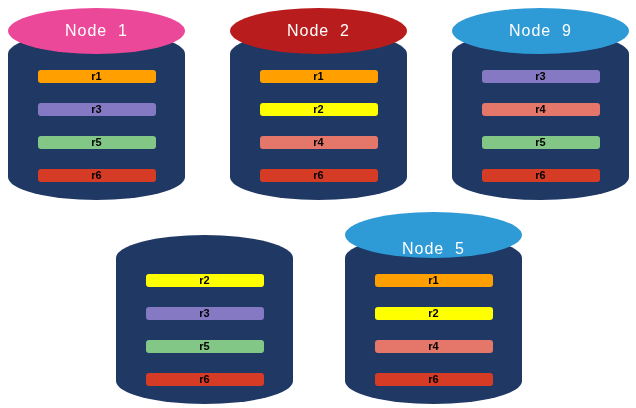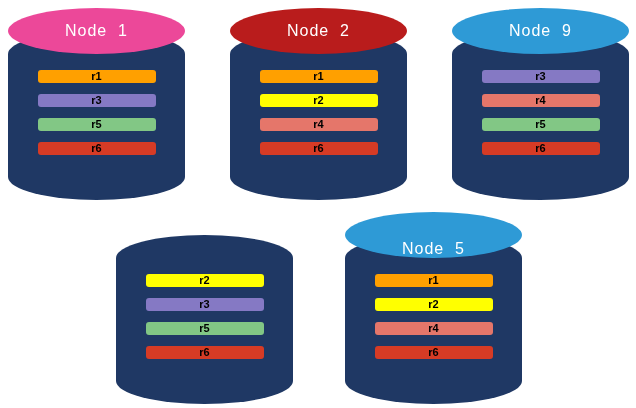--- a/index.html
+++ b/index.html
@@ -46,21 +46,21 @@
     white-space: pre;
   }
   .bars {
     position: absolute;
     left: 50%;
     transform: translateX(-50%);
     top: 62px;
     width: 118px;
     display: flex;
     flex-direction: column;
-    gap: 11px;
+    gap: 20px;
   }
   .bar {
     height: 13px;
     border-radius: 3px;
     display: flex;
     align-items: center;
     justify-content: center;
     font-size: 11px;
     font-weight: bold;
     color: #000000;

